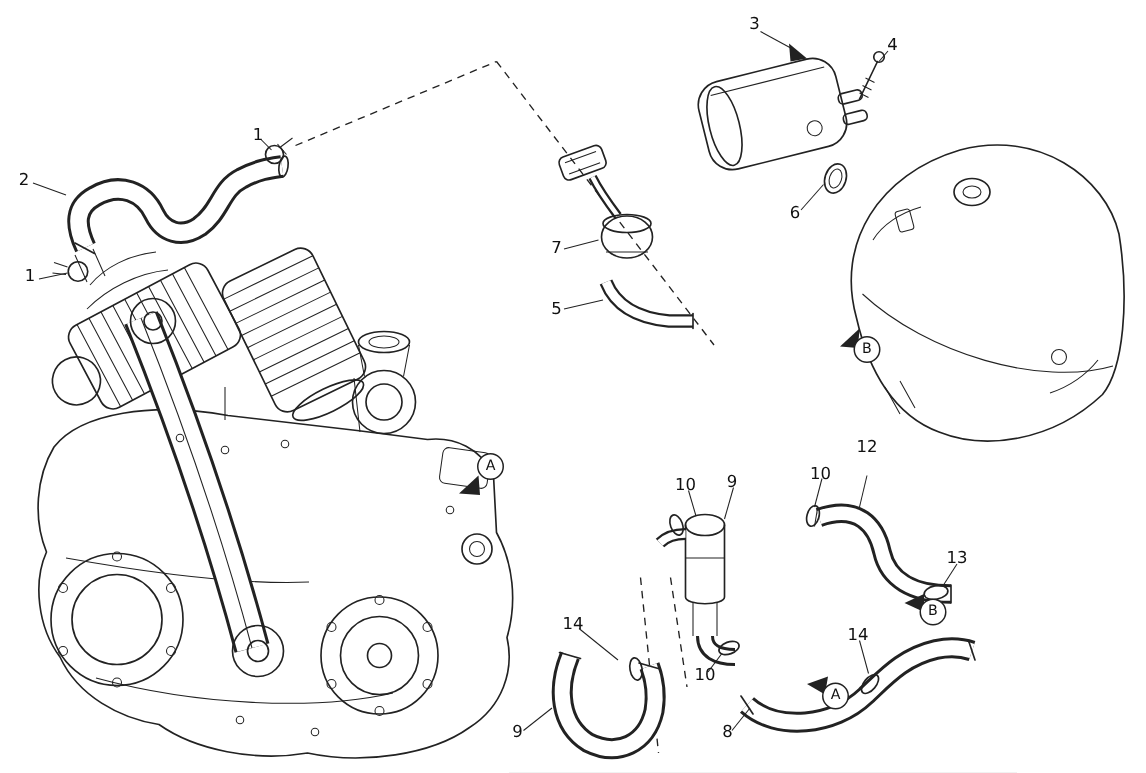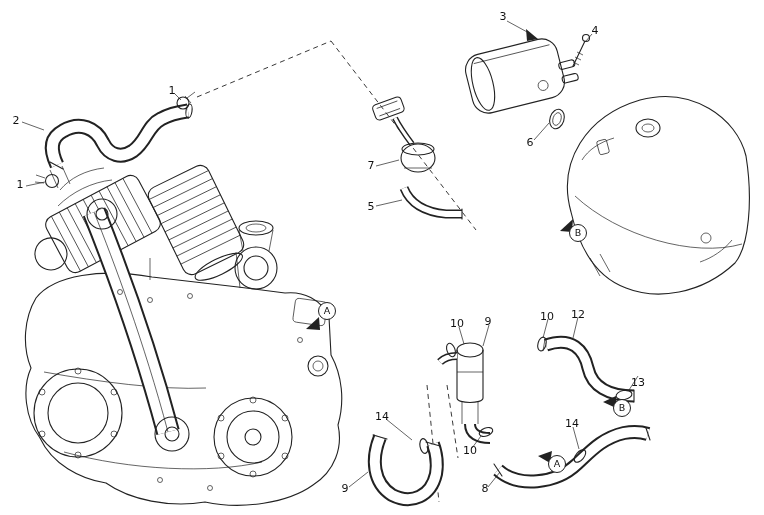--- a/index.html
+++ b/index.html
@@ -249,22 +249,22 @@
 <span class="callout" style="left:16px;top:120px">2</span>
 <span class="callout" style="left:20px;top:184px">1</span>
 <span class="callout" style="left:503px;top:16px">3</span>
 <span class="callout" style="left:595px;top:30px">4</span>
 <span class="callout" style="left:530px;top:142px">6</span>
 <span class="callout" style="left:371px;top:165px">7</span>
 <span class="callout" style="left:371px;top:206px">5</span>
 <span class="callout" style="left:457px;top:323px">10</span>
 <span class="callout" style="left:488px;top:321px">9</span>
 <span class="callout" style="left:547px;top:316px">10</span>
-<span class="callout" style="left:578px;top:314px">12</span>
-<span class="callout" style="left:638px;top:382px">13</span>
+<span class="callout" style="left:578px;top:298px">12</span>
+<span class="callout" style="left:638px;top:372px">13</span>
 <span class="callout" style="left:382px;top:416px">14</span>
 <span class="callout" style="left:572px;top:423px">14</span>
 <span class="callout" style="left:470px;top:450px">10</span>
 <span class="callout" style="left:345px;top:488px">9</span>
 <span class="callout" style="left:485px;top:488px">8</span>
 
 <span class="marker" style="left:327px;top:311px">A</span>
 <span class="marker" style="left:578px;top:233px">B</span>
 <span class="marker" style="left:622px;top:408px">B</span>
 <span class="marker" style="left:557px;top:464px">A</span>

